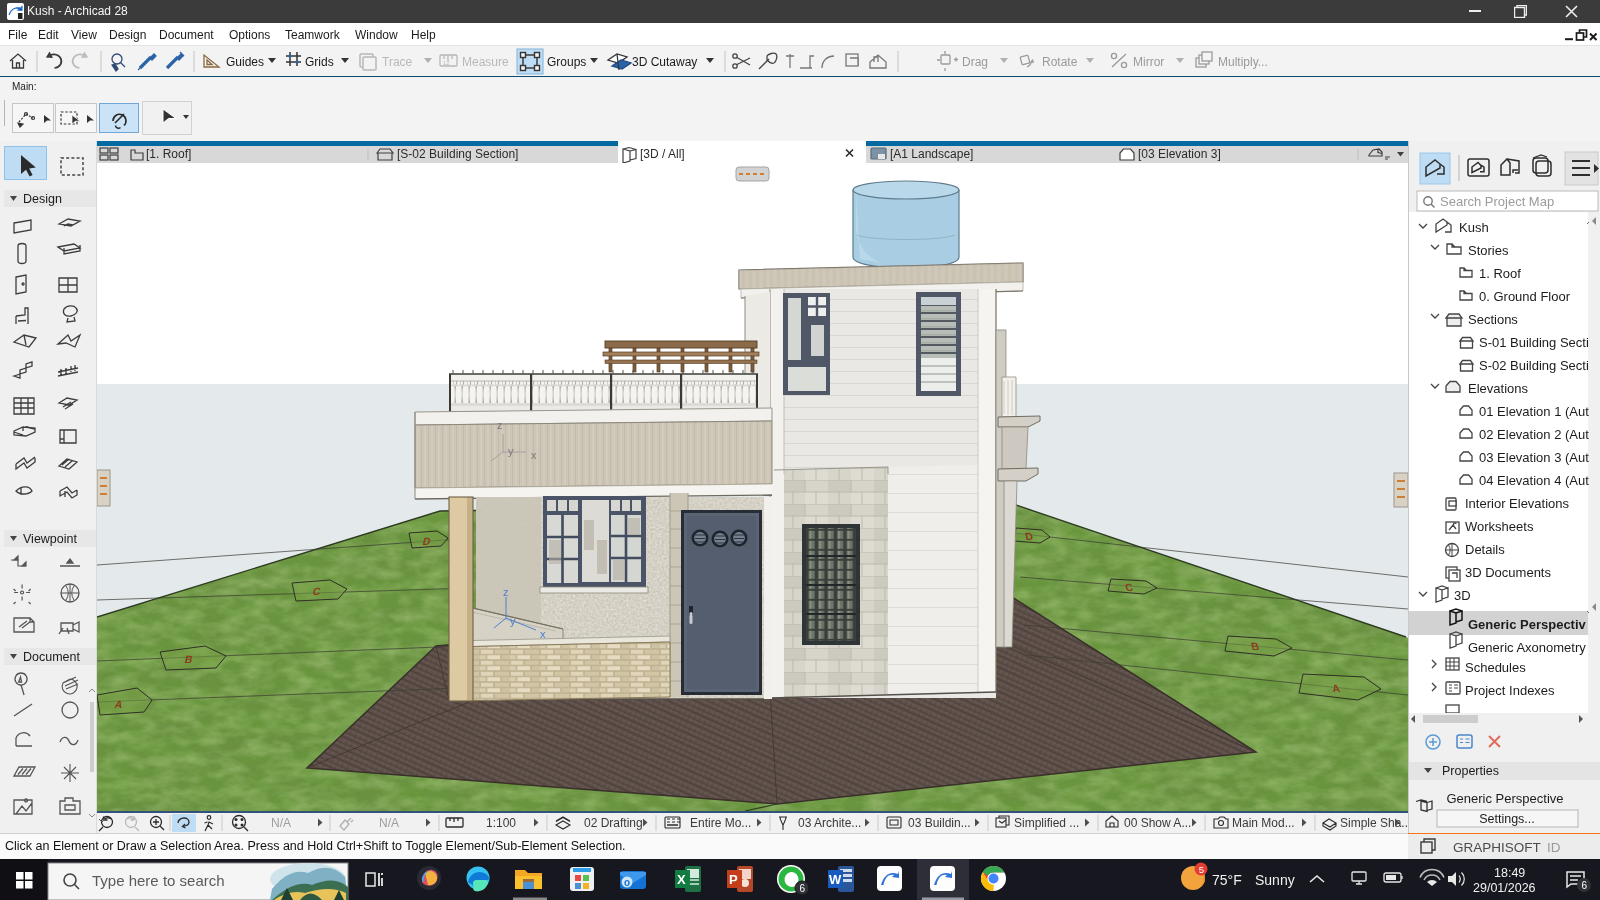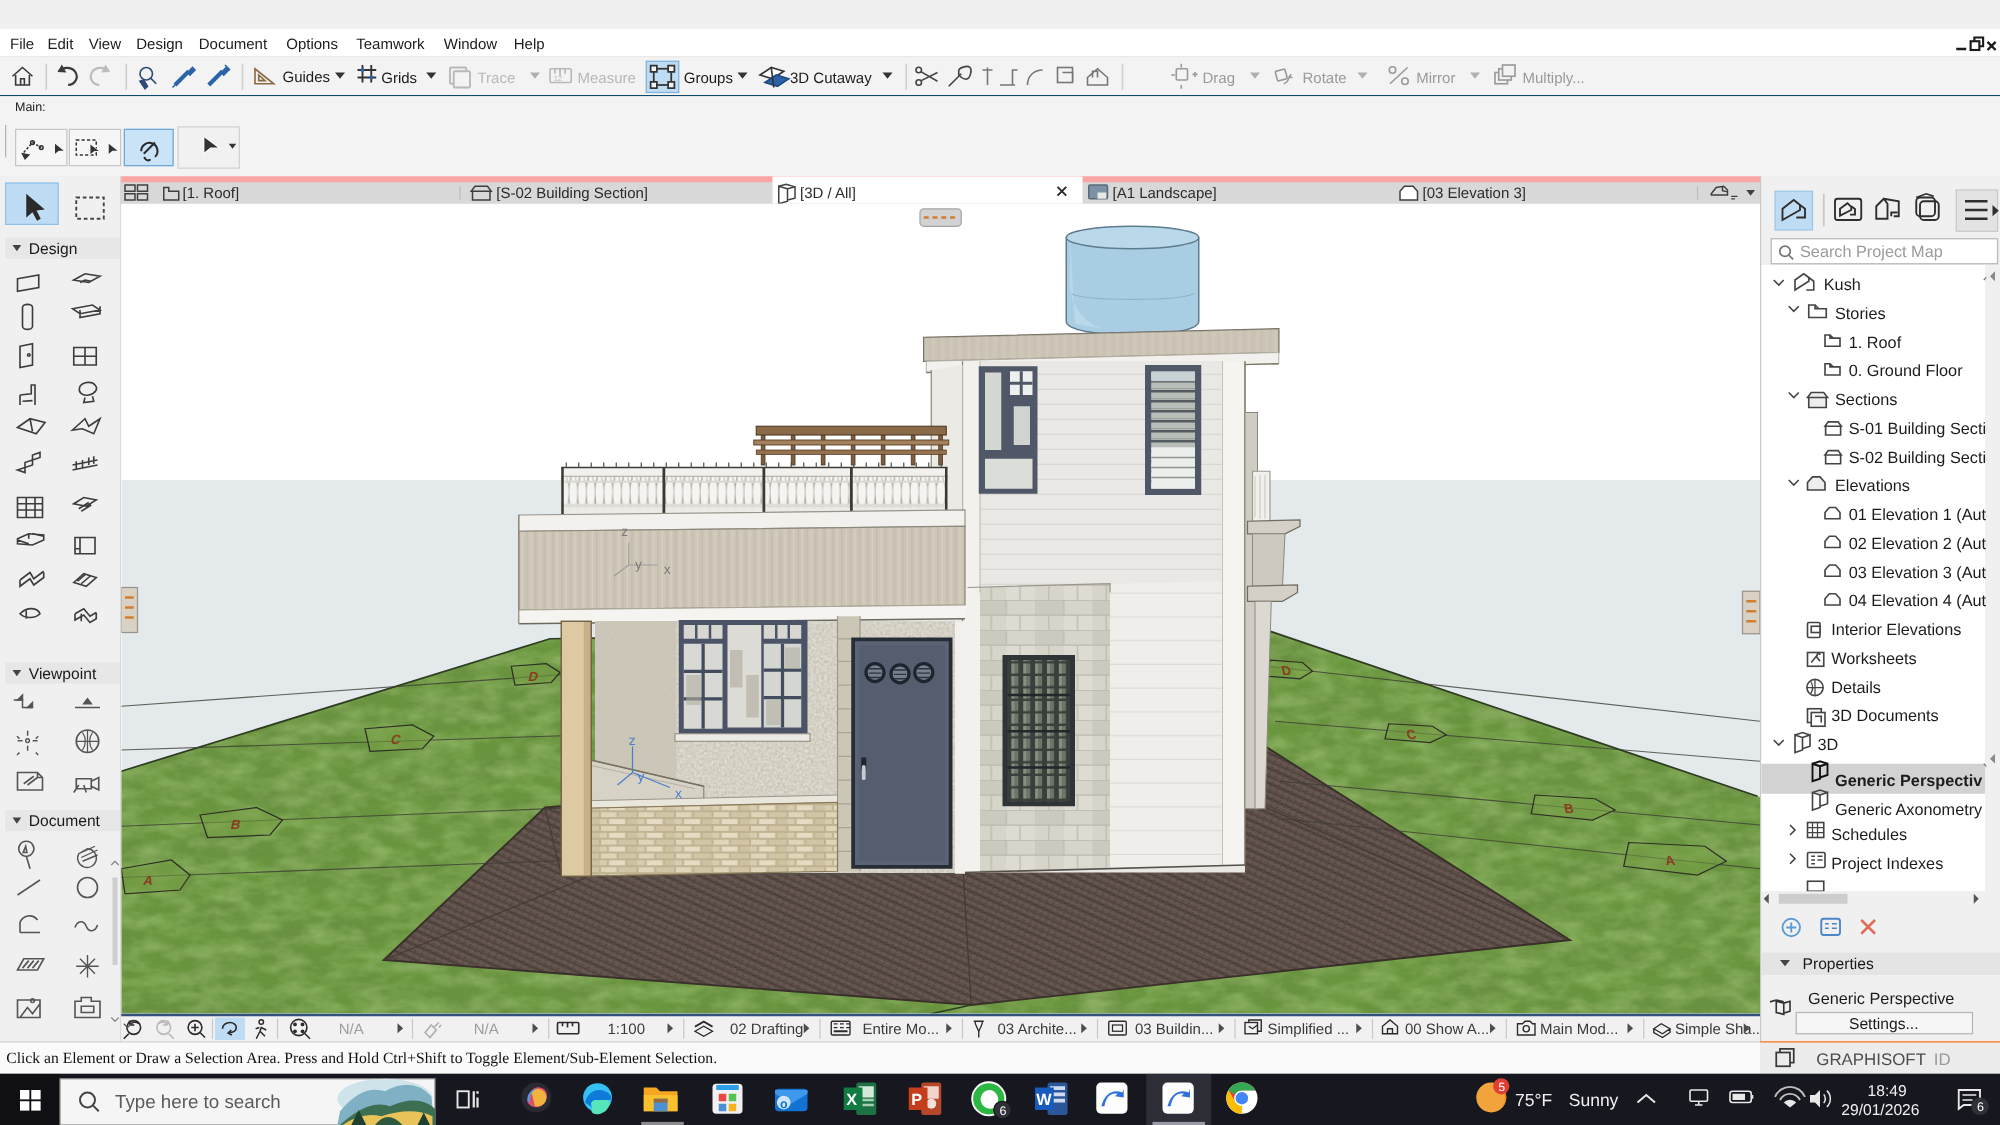--- a/index.html
+++ b/index.html
@@ -12,41 +12,59 @@
   #titlebar .title { position:absolute; left:27px; top:4px; font-size:12px; color:#f5f5f5; }
   
   #menubar { left:0; top:23px; width:1600px; height:23px; background:#ffffff; border-bottom:1px solid #e3e3e3; }
   #menubar span.m { position:absolute; top:5px; font-size:12px; color:#1b1b1b; }
   
   #toolbar { left:0; top:46px; width:1600px; height:31px; background:#f3f3f3; border-bottom:1px solid #0c4a6e; }
   
   #toolbar2 { left:0; top:77px; width:1600px; height:64px; background:#f3f3f3; }
   #toolbar2 .mainlbl { position:absolute; left:12px; top:4px; font-size:10px; color:#222; }
   
-  #tabbar { left:97px; top:141px; width:1311px; height:22px; background:#fca5a5; }
+  #tabbar { left:97px; top:141px; width:1311px; height:22px; background:#0369a1; }
   #tabbar .bar { position:absolute; left:0; top:5px; width:1311px; height:17px; background:#d8d8d8; }
   
   #palette { left:0; top:141px; width:97px; height:692px; background:#f0f0f0; border-right:1px solid #d9d9d9; }
   
   #viewport { left:97px; top:163px; width:1311px; height:648px; background:#ffffff; overflow:hidden; }
   
   #sidebar { left:1408px; top:141px; width:192px; height:692px; background:#f0f0f0; border-left:1px solid #c9c9c9; }
   
   #quickbar { left:97px; top:811px; width:1311px; height:22px; background:#f1f1f1; border-top:2px solid #33527b; font-size:12px; color:#333; }
   
-  #hintbar { left:0; top:833px; width:1408px; height:26px; background:#fafafa; border-top:1px solid #d0d0d0; font-size:12.5px; color:#111;font-family:Liberation Serif, serif; }
+  #hintbar { left:0; top:833px; width:1408px; height:26px; background:#fafafa; border-top:1px solid #d0d0d0; font-size:12.5px; color:#111; }
   #hintbar .txt { position:absolute; left:5px; top:5px; }
   
   #gsbar { left:1408px; top:833px; width:192px; height:26px; background:#ececec; border-top:1px solid #f97316; }
   
   #taskbar { left:0; top:859px; width:1600px; height:50px; background:#16161e; }
 </style>
 </head>
 <body>
 <div id="app">
+  <div id="titlebar" class="abs">
+    <svg class="abs" style="left:7px;top:3px" width="17" height="17" viewBox="0 0 17 17">
+        <rect x="0" y="0" width="17" height="17" rx="2" fill="#ffffff"></rect>
+        <path d="M1.5 12 C4 4.5, 9 3.5, 13.5 4.5 L15.5 2 L15.5 8 L9.5 7.5 L11.5 6 C8 5.2, 4.5 6.5, 2.8 12 Z" fill="#1a66c4"></path>
+        <rect x="11" y="10" width="4.5" height="6" fill="#222"></rect>
+      </svg>
+    <span class="title">Kush - Archicad 28</span>
+    <svg class="abs" style="left:1469px;top:10px" width="12" height="2">
+        <rect width="12" height="2" fill="#eee"></rect>
+      </svg>
+    <svg class="abs" style="left:1514px;top:5px" width="13" height="13" viewBox="0 0 13 13">
+        <rect x="0.5" y="2.5" width="10" height="10" fill="none" stroke="#eee" stroke-width="1.4"></rect>
+        <path d="M3 2.5 V0.5 H12.5 V10 H10.5" fill="none" stroke="#eee" stroke-width="1.4"></path>
+      </svg>
+    <svg class="abs" style="left:1565px;top:5px" width="13" height="13" viewBox="0 0 13 13">
+        <path d="M1 1 L12 12 M12 1 L1 12" stroke="#eee" stroke-width="1.6"></path>
+      </svg>
+  </div>
   <div id="menubar" class="abs">
     <span class="m" style="left:8px">File</span>
     <span class="m" style="left:38px">Edit</span>
     <span class="m" style="left:71px">View</span>
     <span class="m" style="left:109px">Design</span>
     <span class="m" style="left:159px">Document</span>
     <span class="m" style="left:229px">Options</span>
     <span class="m" style="left:285px">Teamwork</span>
     <span class="m" style="left:355px">Window</span>
     <span class="m" style="left:411px">Help</span>

